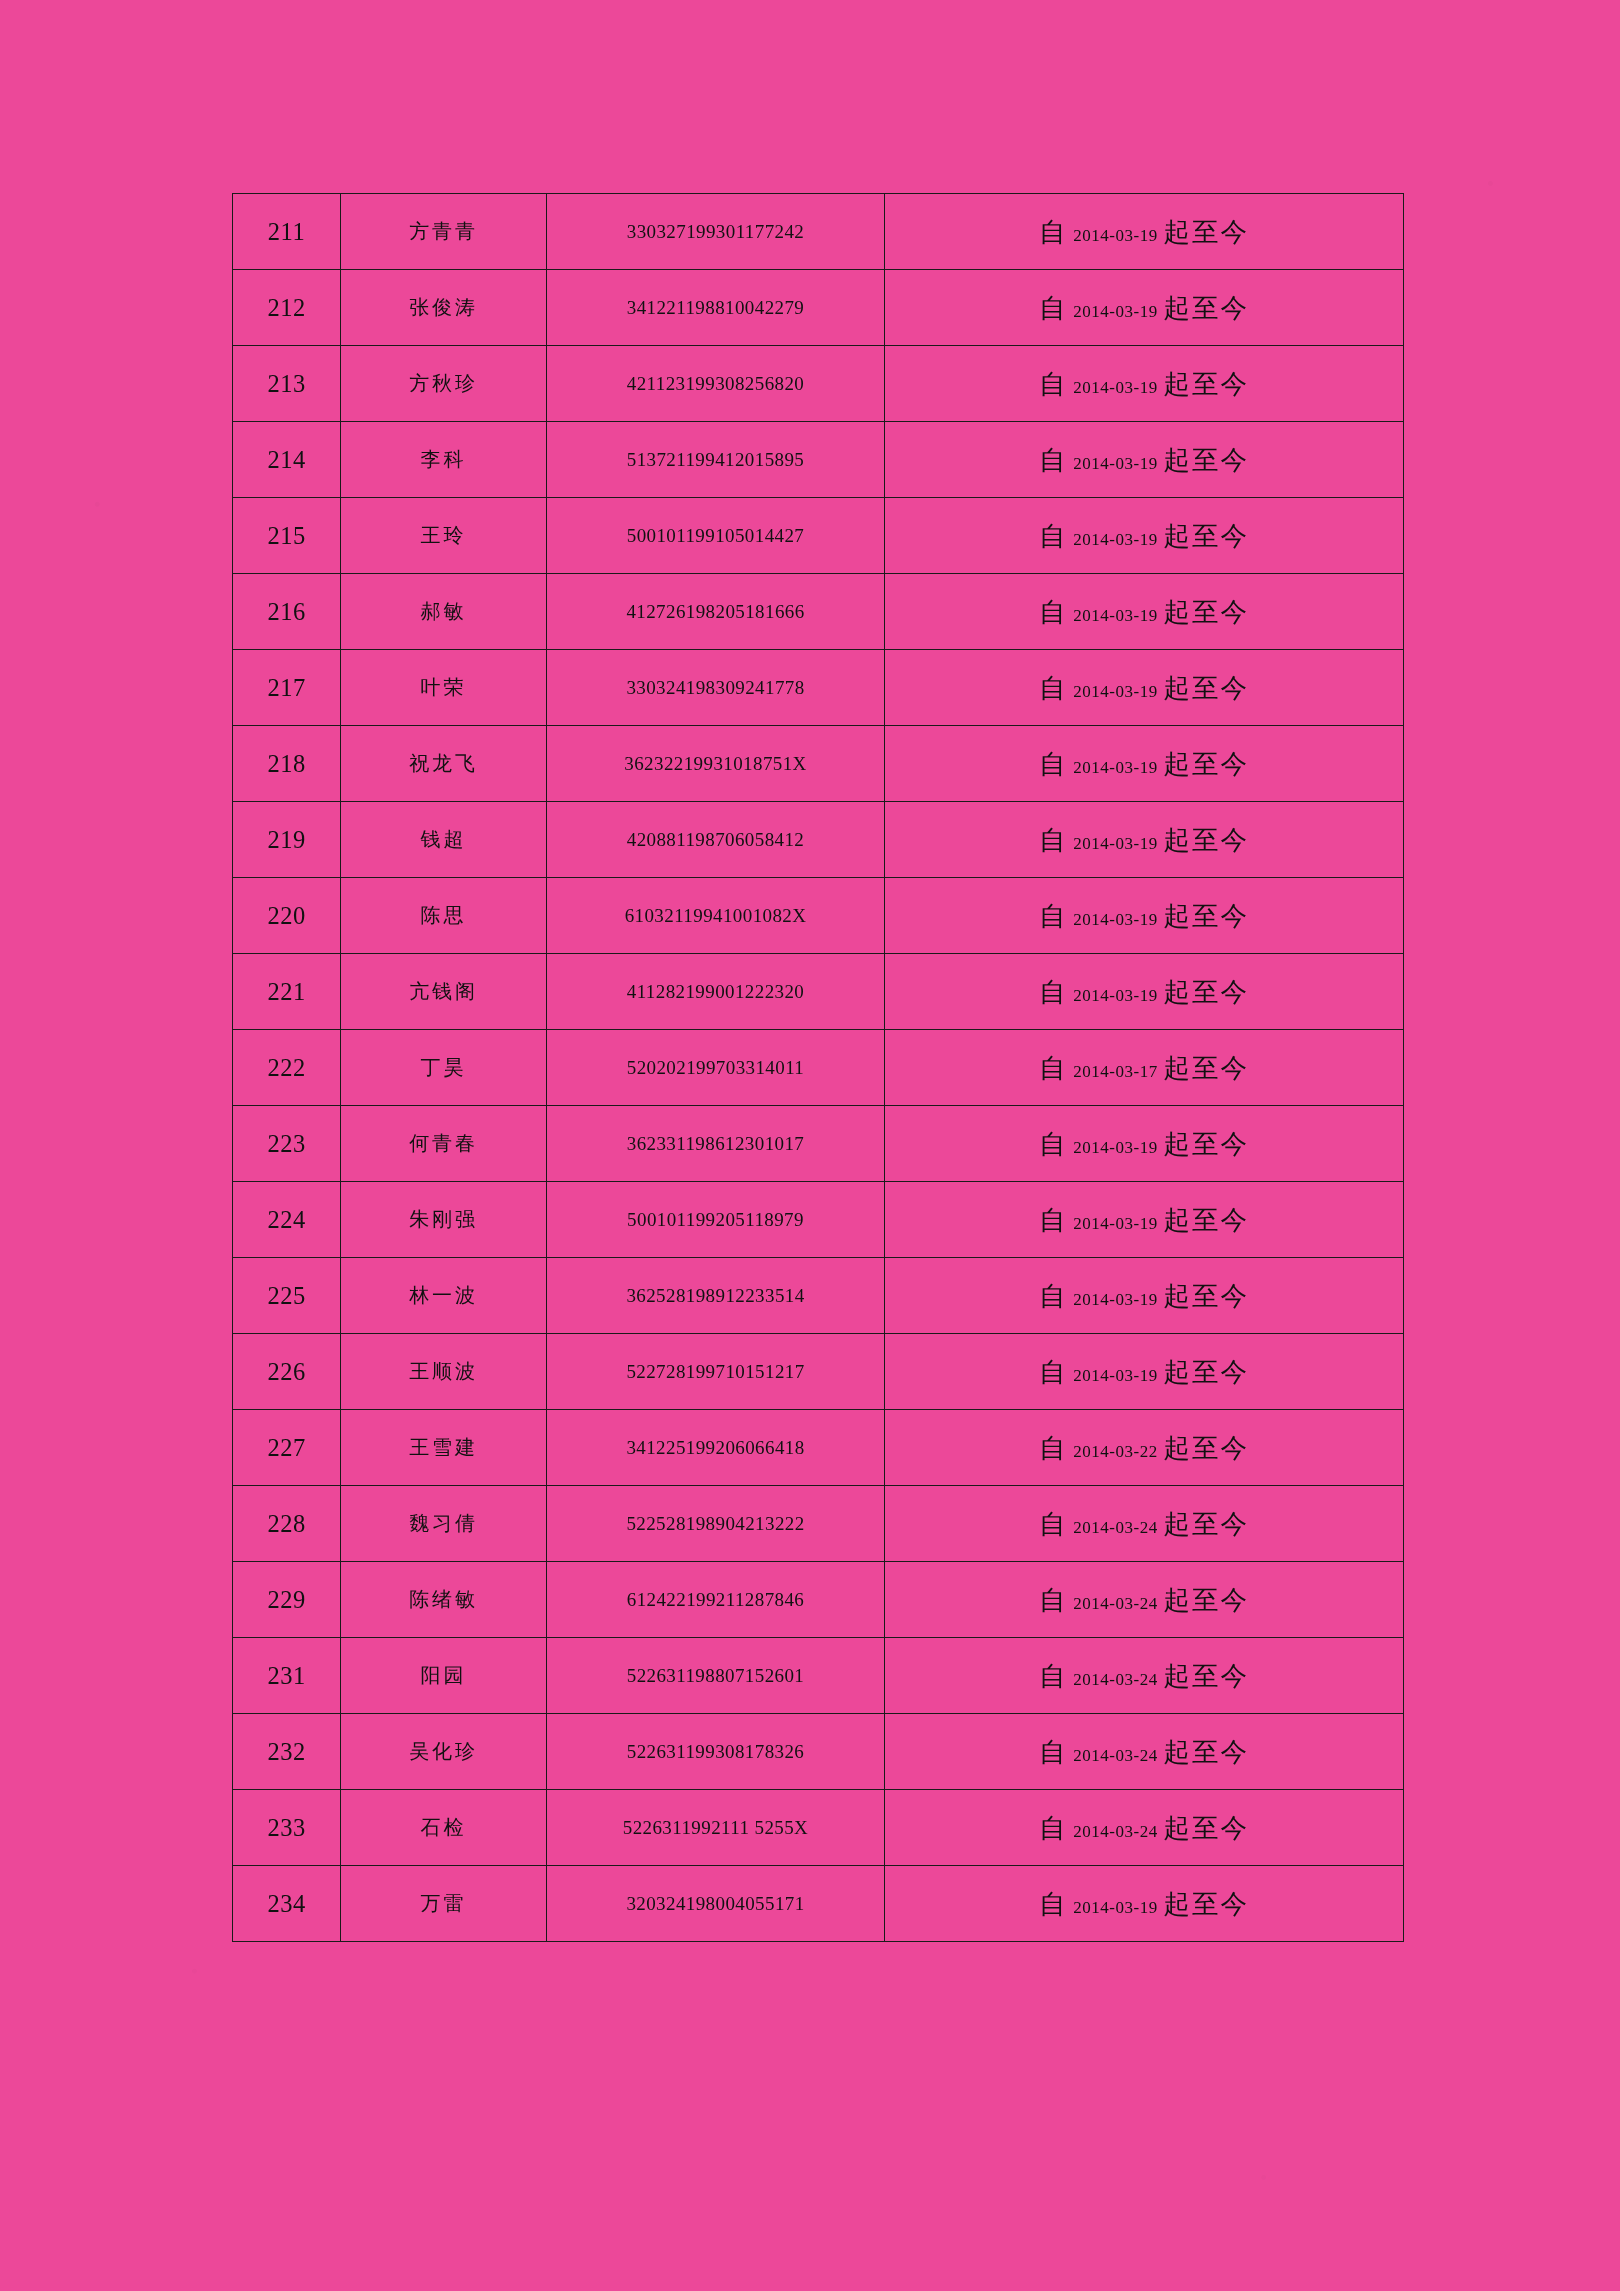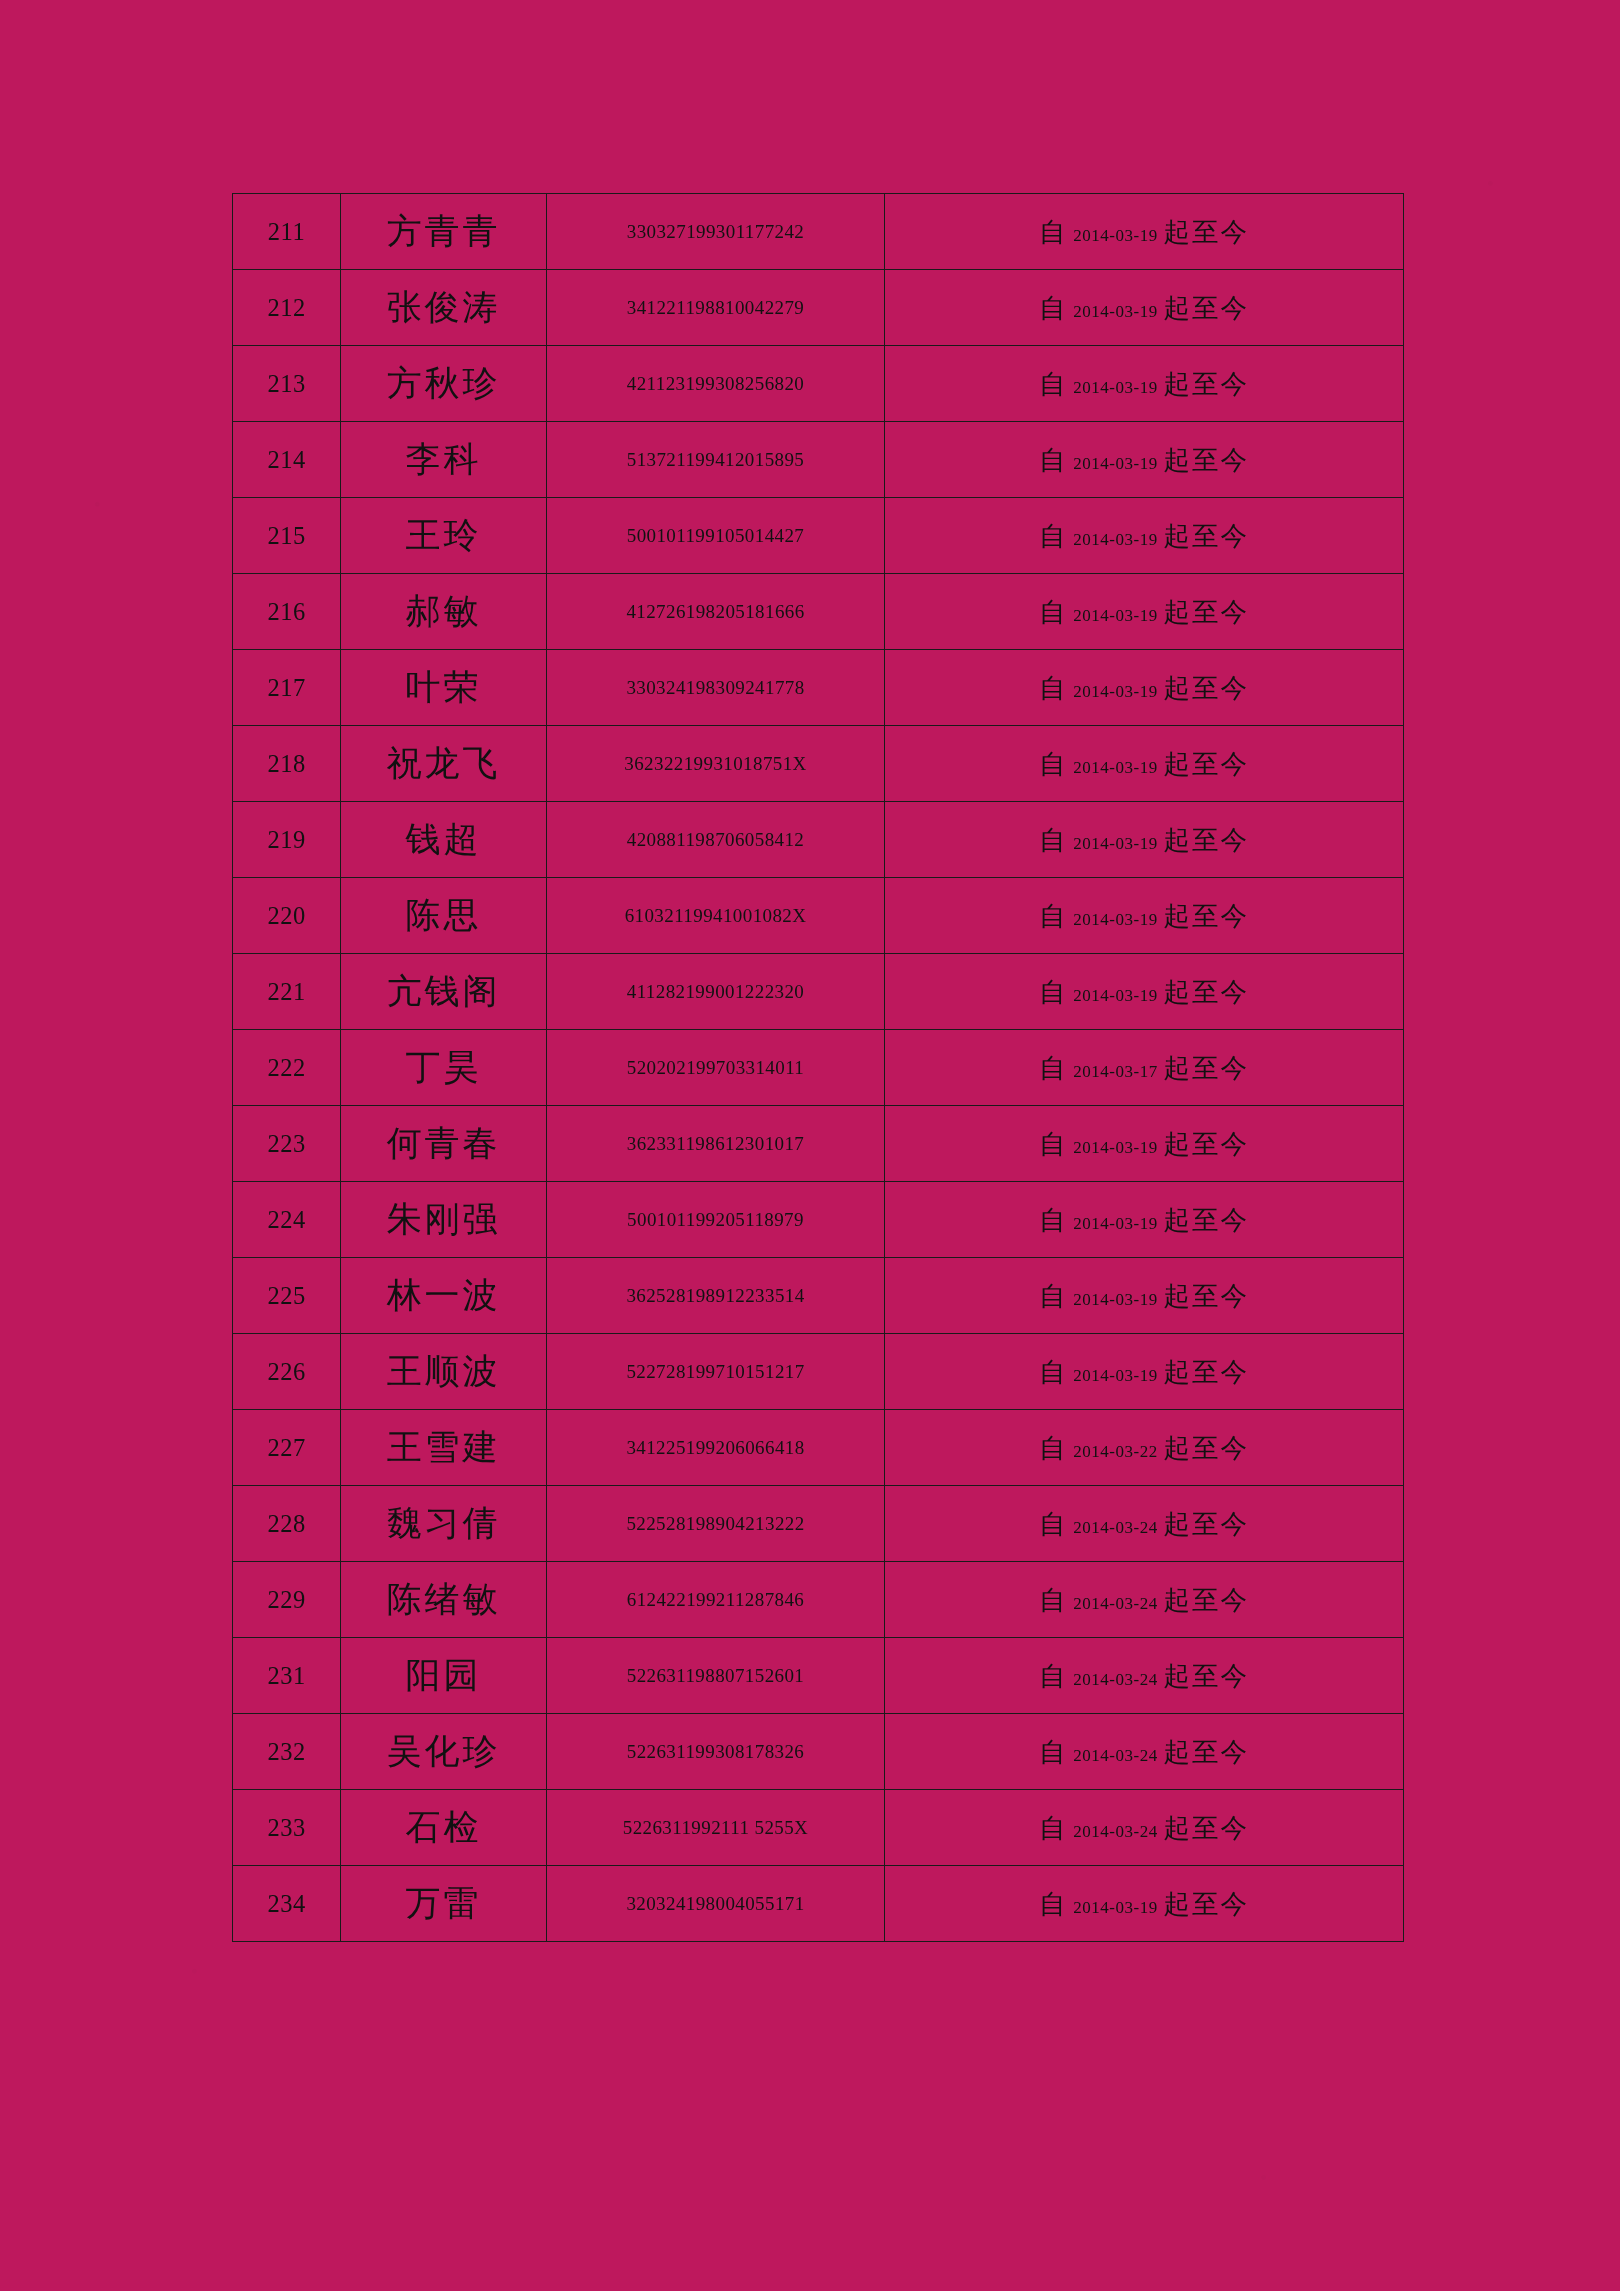--- a/index.html
+++ b/index.html
@@ -13,21 +13,21 @@
     position: relative;
     font-family: "Liberation Serif", "DejaVu Serif", serif;
     color: #111111;
     overflow: hidden;
   }
 
   
   .page {
     position: absolute;
     inset: 0;
-    background: #be185d;
+    background: #ec4899;
     padding-left: 12px;
   }
 
   .scan-noise {
     position: absolute;
     inset: 0;
     pointer-events: none;
     background:
       radial-gradient(circle at 6% 22%, rgba(0,0,0,0.018) 0 2px, transparent 2.9px),
       radial-gradient(circle at 92% 8%, rgba(0,0,0,0.02) 0 2px, transparent 2.9px),
@@ -59,21 +59,21 @@
   col.c-index { width: 108px; }
   col.c-name  { width: 206px; }
   col.c-id    { width: 338px; }
   col.c-period{ width: 519px; }
 
   .cell-index {
     font-size: 24.5px;
     letter-spacing: 0.5px;
   }
   .cell-name {
-    font-size: 35px;
+    font-size: 20px;
     letter-spacing: 2.9px;
     font-family: "DejaVu Serif", "Liberation Serif", serif;
   }
   .cell-id {
     font-size: 19px;
     letter-spacing: 0.4px;
     font-family: "Liberation Serif", "DejaVu Serif", serif;
   }
   .cell-period {
     font-size: 25.5px;

